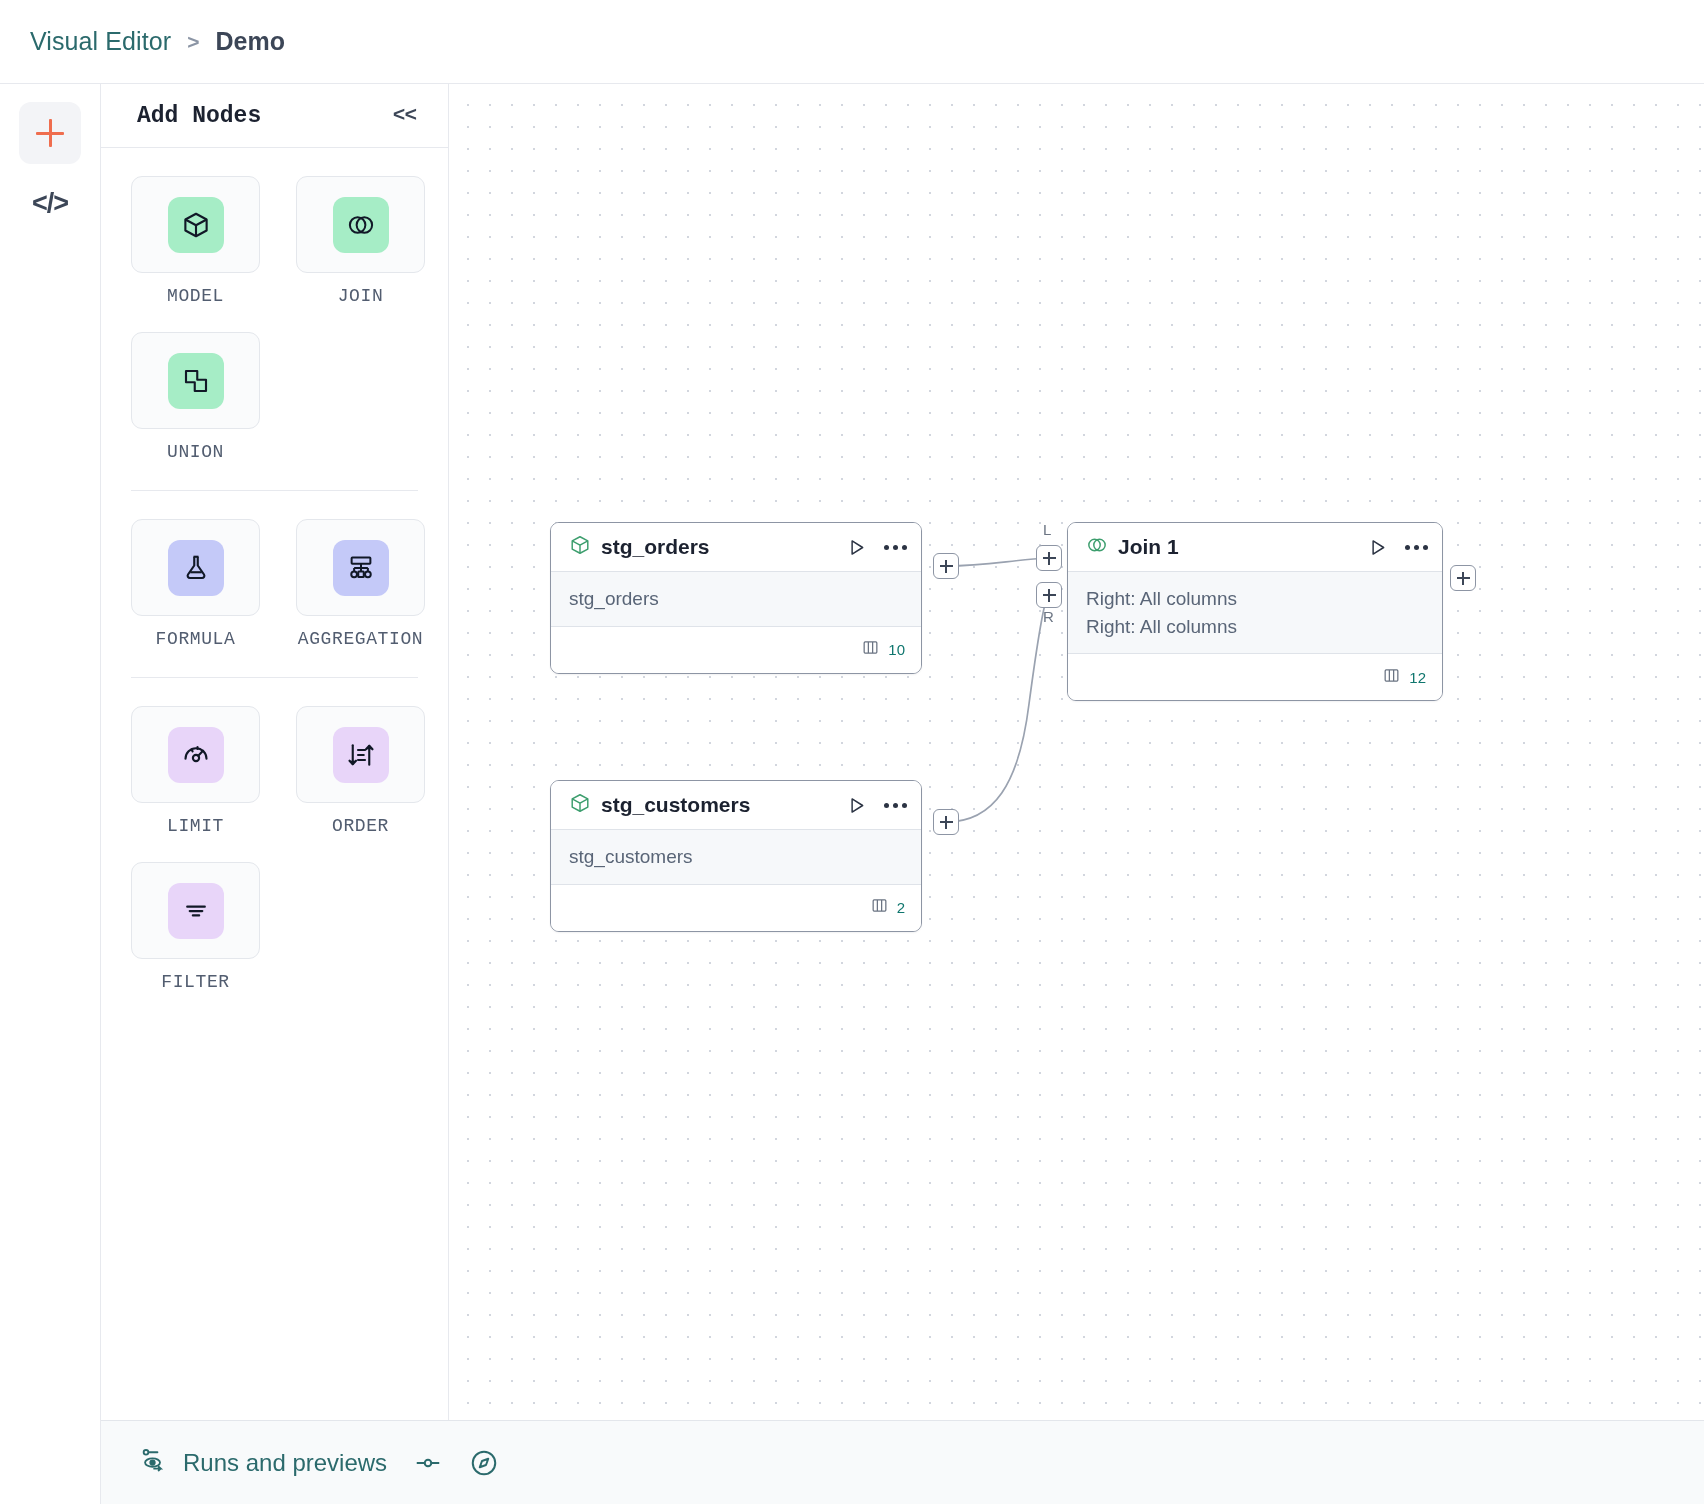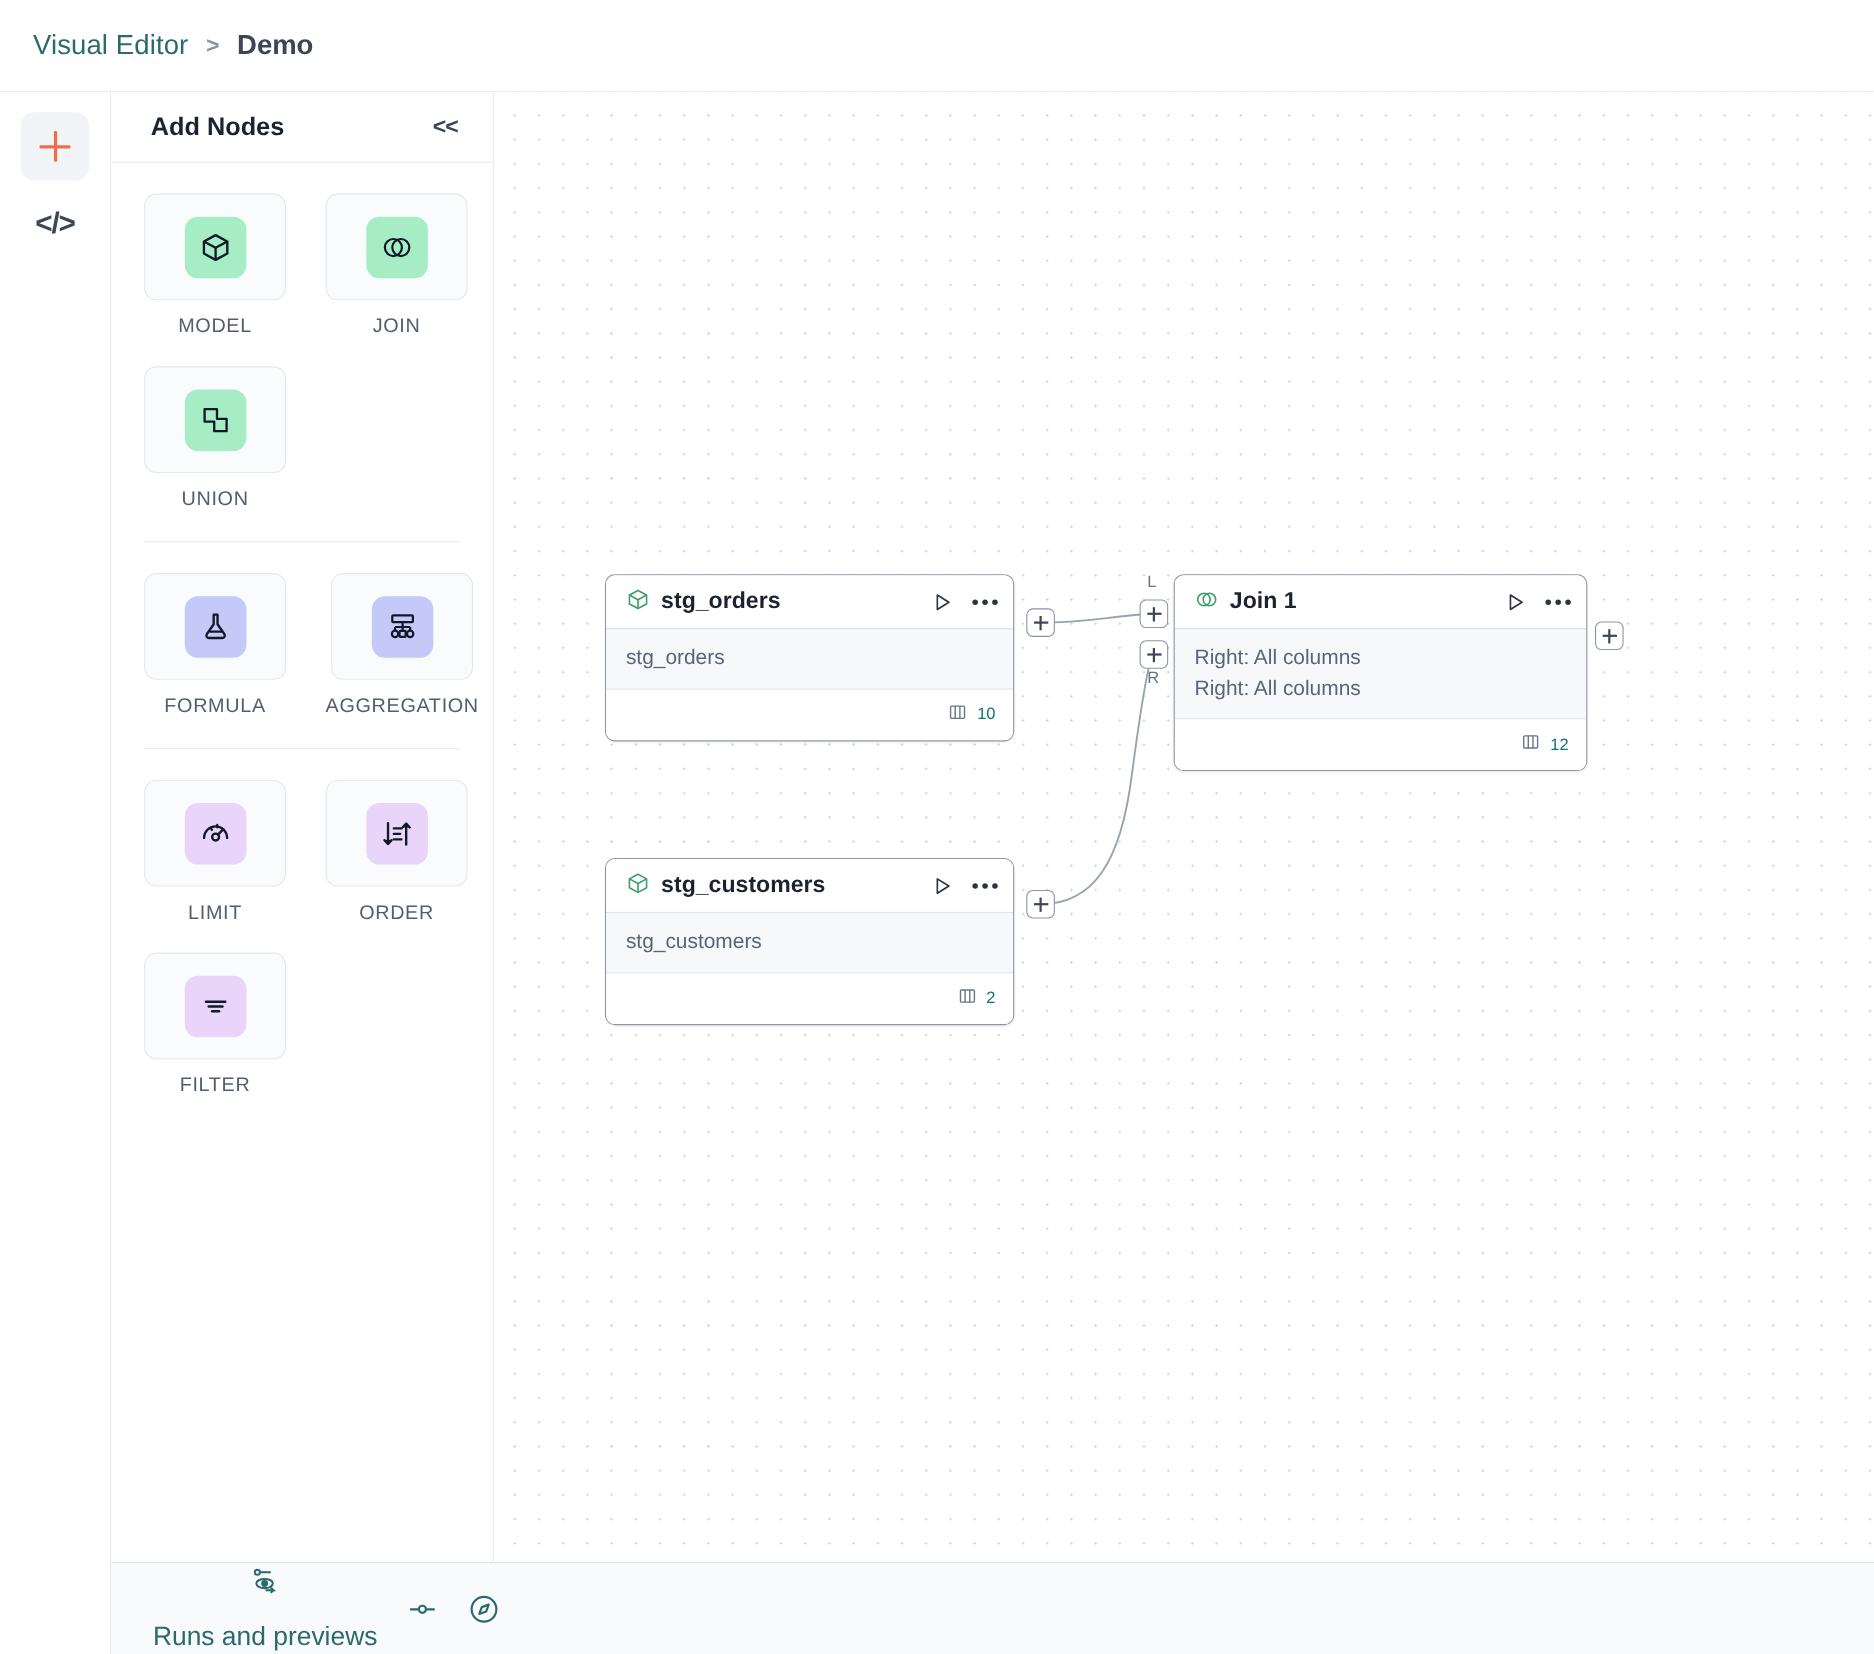--- a/index.html
+++ b/index.html
@@ -51,21 +51,21 @@
   }
   .plus-glyph::before { left: 13px; top: 0; width: 2.6px; height: 28px; }
   .plus-glyph::after  { top: 13px; left: 0; height: 2.6px; width: 28px; }
   .code-glyph { font-size: 27px; color: #3c4657; font-weight: 600; letter-spacing:-1px; }
 
   
   .panel {
     width: 348px;
     border-right: 1px solid #e7e9ee;
     background: #ffffff;
-    display: flex; flex-direction: column;
+    display: flex; flex-direction: column; font-family: Liberation Mono, monospace;
   }
   .panel-head {
     height: 64px; display: flex; align-items: center; justify-content: space-between;
     padding: 0 32px 0 36px; border-bottom: 1px solid #e7e9ee;
   }
   .panel-title { font-size: 23px; font-weight: bold; color: #1c2230; }
   .collapse-btn {
     font-size: 21px; color: #3c4657; cursor: pointer; font-weight: 600; letter-spacing: -1px;
   }
   .panel-body { padding: 28px 0 0 0; }
@@ -160,21 +160,21 @@
 
   
   .bottombar {
     position: absolute; left: 101px; right: 0; bottom: 0;
     height: 84px; background: #f8fafb;
     border-top: 1px solid #e3e6eb;
     display: flex; align-items: center; padding-left: 38px; gap: 26px;
   }
   .runs-btn {
     display: flex; align-items: center; gap: 16px; cursor: pointer;
-    color: #2b6a6c; font-size: 24px; flex-direction: column;
+    color: #2b6a6c; font-size: 24px;
   }
   .bb-ico { cursor: pointer; display: flex; align-items: center; }
 </style>
 </head>
 <body>
 
 <div class="header">
   <span class="crumb-root">Visual Editor</span>
   <span class="crumb-sep">&gt;</span>
   <span class="crumb-leaf">Demo</span>

